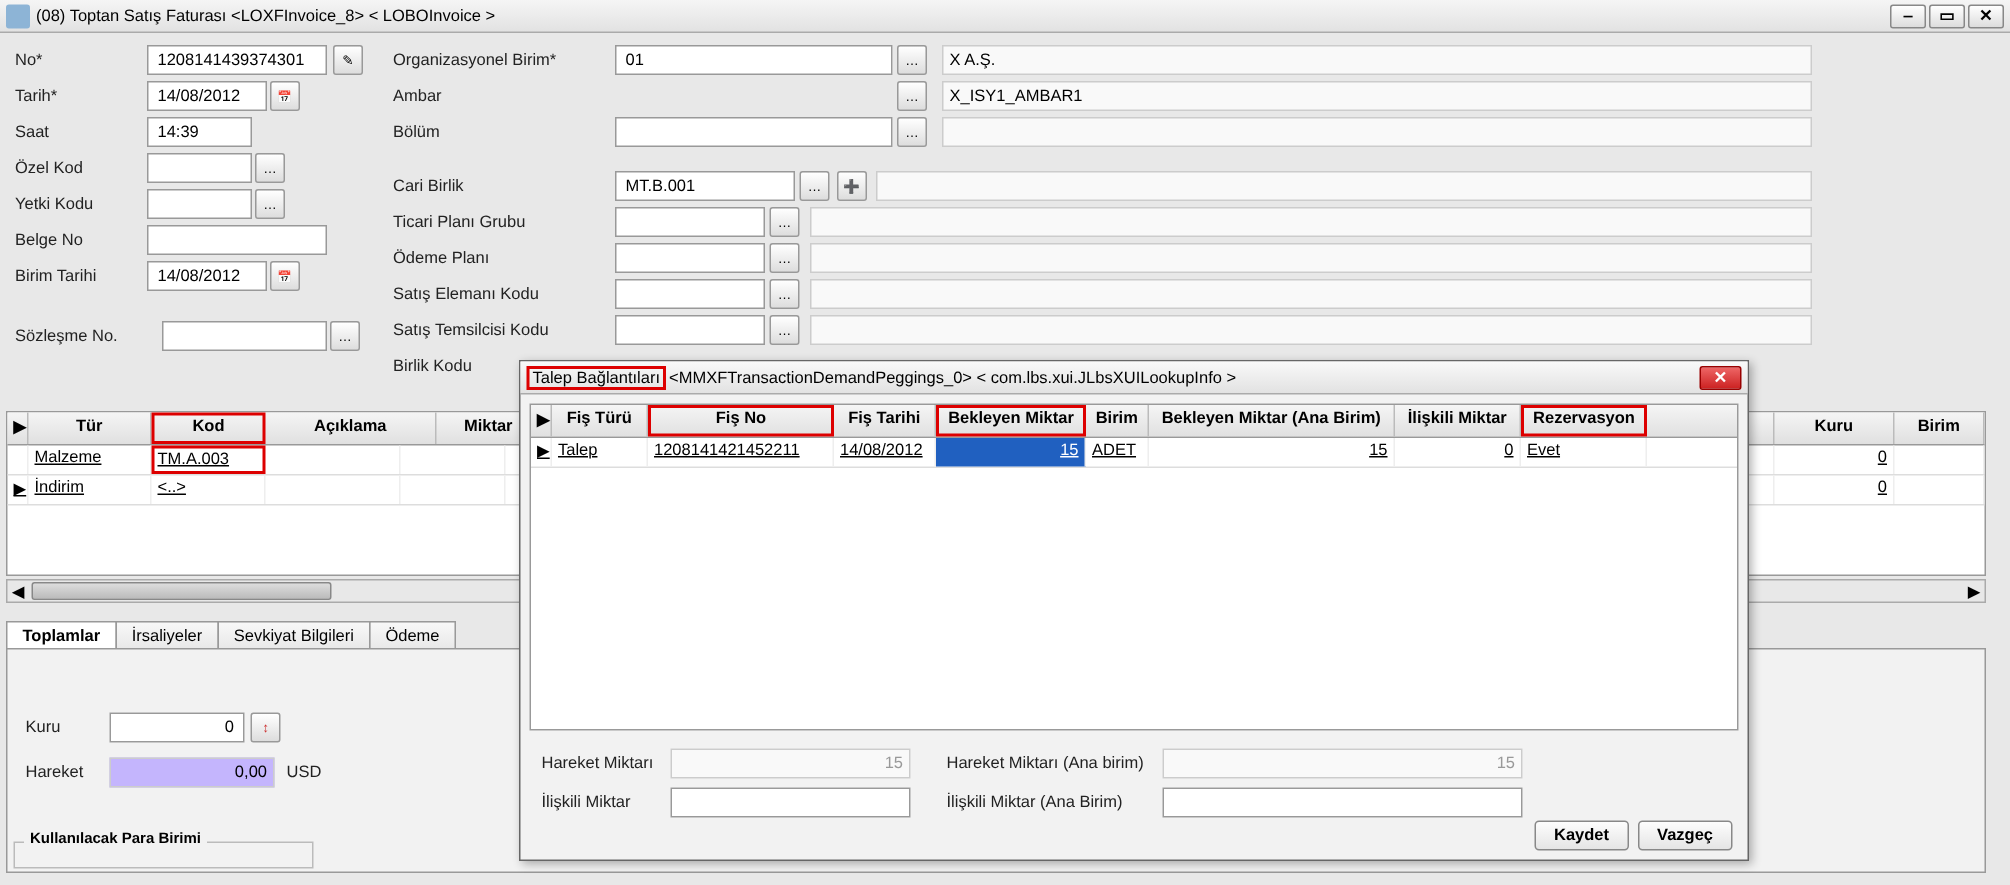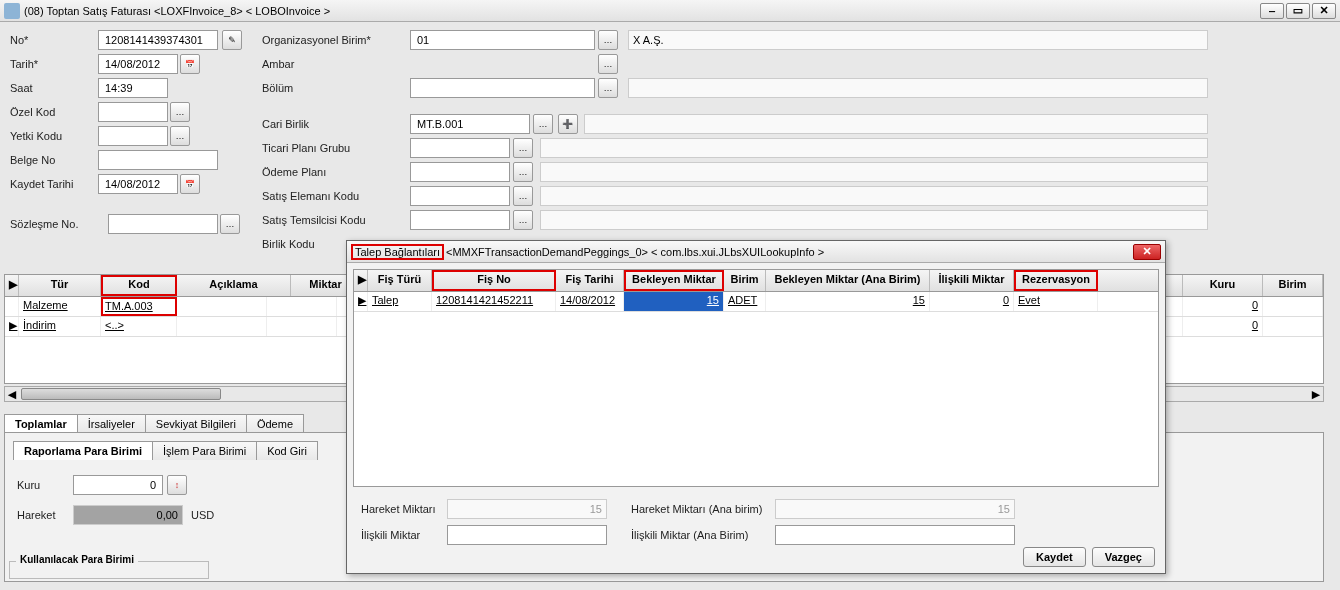--- a/index.html
+++ b/index.html
@@ -78,41 +78,42 @@
   <div class="inp" style="left:98px;top:104px;width:70px">
       <input style="">
     </div>
   <div class="lookupbtn" style="position:absolute;left:170px;top:104px">…</div>
 
   <div class="lbl" style="left:10px;top:132px">Belge No</div>
   <div class="inp" style="left:98px;top:128px;width:120px">
       <input style="">
     </div>
 
-  <div class="lbl" style="left:10px;top:156px">Kaydet Tarihi</div>
+  <div class="lbl" style="left:10px;top:156px">Birim Tarihi</div>
   <div class="inp" style="left:98px;top:152px;width:80px">
       <input value="14/08/2012" style="">
     </div>
   <div class="datebtn" style="position:absolute;left:180px;top:152px">📅</div>
 
   <div class="lbl" style="left:10px;top:196px">Sözleşme No.</div>
   <div class="inp" style="left:108px;top:192px;width:110px">
       <input style="">
     </div>
   <div class="lookupbtn" style="position:absolute;left:220px;top:192px">…</div>
 
   <div class="lbl" style="left:262px;top:12px">Organizasyonel Birim*</div>
   <div class="inp" style="left:410px;top:8px;width:185px">
       <input value="01" style="">
     </div>
   <div class="lookupbtn" style="position:absolute;left:598px;top:8px">…</div>
   <div class="disp" style="left:628px;top:8px;width:580px">X A.Ş.</div>
 
   <div class="lbl" style="left:262px;top:36px">Ambar</div>
   <div class="lookupbtn" style="position:absolute;left:598px;top:32px">…</div>
+  <div class="disp" style="left:628px;top:32px;width:580px">X_ISY1_AMBAR1</div>
 
   <div class="lbl" style="left:262px;top:60px">Bölüm</div>
   <div class="inp" style="left:410px;top:56px;width:185px">
       <input style="">
     </div>
   <div class="lookupbtn" style="position:absolute;left:598px;top:56px">…</div>
   <div class="disp" style="left:628px;top:56px;width:580px"></div>
 
   <div class="lbl" style="left:262px;top:96px">Cari Birlik</div>
   <div class="inp" style="left:410px;top:92px;width:120px">
@@ -191,32 +192,27 @@
     <div style="width:14px;text-align:center">▶</div>
   </div>
 
   <div class="tabs" style="left:4px;top:392px">
     <div class="tab active">Toplamlar</div>
     <div class="tab">İrsaliyeler</div>
     <div class="tab">Sevkiyat Bilgileri</div>
     <div class="tab">Ödeme</div>
   </div>
   <div class="panel" style="left:4px;top:410px;width:1320px;height:150px">
-    <div class="tabs" style="left:8px;top:8px">
-      <div class="tab active">Raporlama Para Birimi</div>
-      <div class="tab">İşlem Para Birimi</div>
-      <div class="tab">Kod Giri</div>
-    </div>
     <div class="lbl" style="left:12px;top:46px">Kuru</div>
     <div class="inp" style="left:68px;top:42px;width:90px">
         <input class="num" style="text-align: right;" value="0">
       </div>
     <div class="lookupbtn" style="position:absolute;left:162px;top:42px;color:#c33">↕</div>
     <div class="lbl" style="left:12px;top:76px">Hareket</div>
-    <div class="disp num" style="left:68px;top:72px;width:110px;justify-content:flex-end;background:#a3a3a3">0,00</div>
+    <div class="disp num" style="left:68px;top:72px;width:110px;justify-content:flex-end;background:#c4b5fd">0,00</div>
     <div class="lbl" style="left:186px;top:76px">USD</div>
     <div class="grpbox" style="left:4px;top:128px;width:200px;height:18px">
       <div class="grplbl">Kullanılacak Para Birimi</div>
     </div>
   </div>
 
   <div class="dlg" style="left:346px;top:218px;width:820px;height:334px">
     <div class="dlgtitle">
       <div class="tb-icon"></div>
       <span class="redtitle">Talep Bağlantıları</span>

